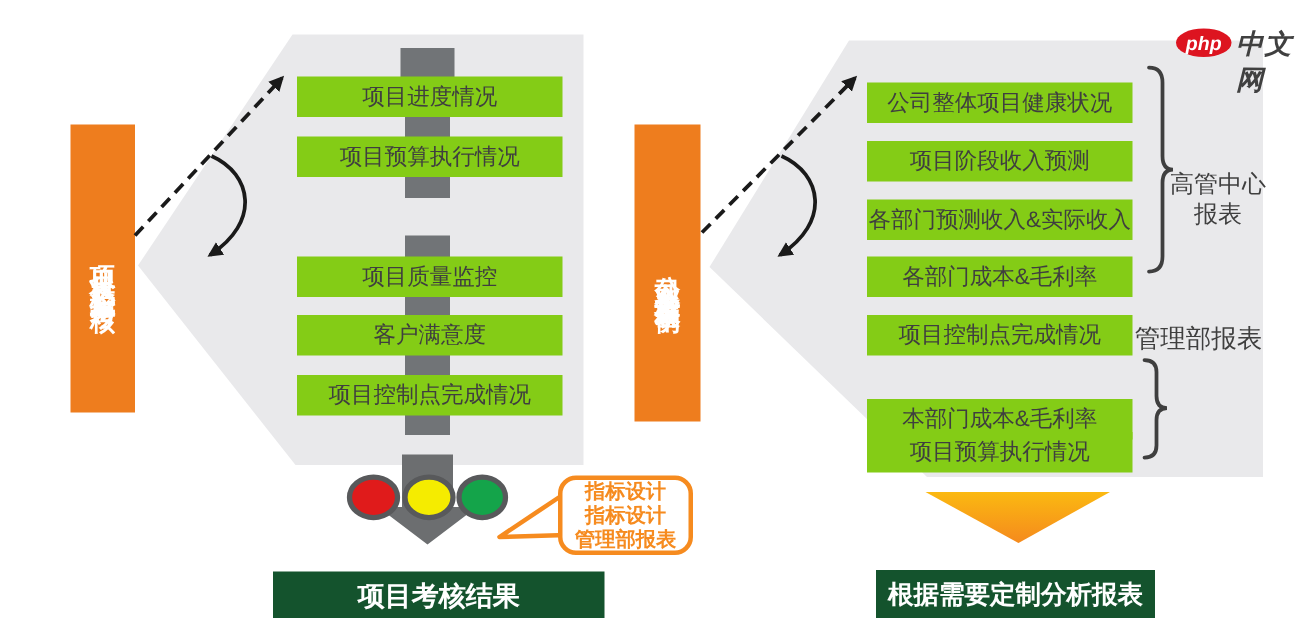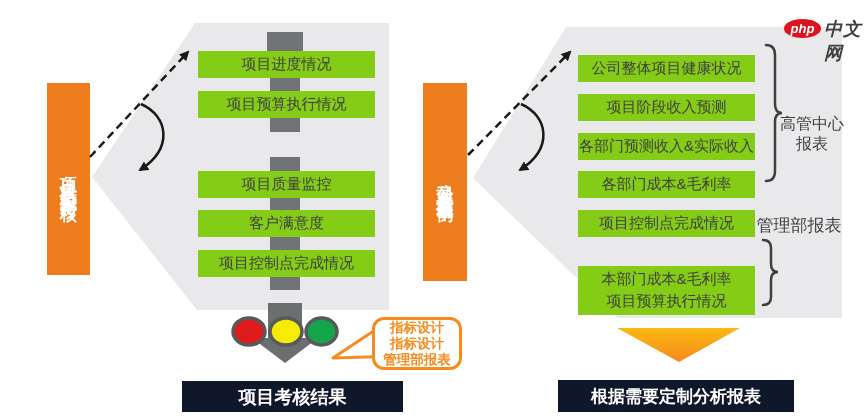--- a/index.html
+++ b/index.html
@@ -6,21 +6,21 @@
   #stage{position:relative;width:865px;height:418px;background:#fff;overflow:hidden;
          font-family:"Liberation Sans","DejaVu Sans",sans-serif;}
   .abs{position:absolute;margin-top:13px;}
   svg.layer{position:absolute;left:0;top:0;pointer-events:none;}
   .vbar{background:#EE7D1E;color:#fff;display:flex;align-items:center;justify-content:center;
         writing-mode:vertical-rl;text-orientation:upright;font-weight:bold;font-size:17px;
         z-index:2;}
   .item{background:#84cc16;color:#3F3F3F;display:flex;align-items:center;justify-content:center;
         font-size:15px;width:177px;height:27px;z-index:2;}
   .connector{background:#717477;z-index:1;}
-  .result{background:#0f172a;color:#fff;font-weight:bold;display:flex;align-items:center;
+  .result{background:#14532d;color:#fff;font-weight:bold;display:flex;align-items:center;
           justify-content:center;z-index:2;}
   .grouplabel{color:#3F3F3F;font-weight:normal;font-size:16px;line-height:20px;text-align:center;
           z-index:3;}
   .callout{background:#fff;border:3px solid #F68B1F;border-radius:12px;color:#F68B1F;
           font-weight:bold;font-size:13.5px;line-height:16px;text-align:center;
           display:flex;flex-direction:column;justify-content:center;z-index:4;}
   .logo-badge{background:#DD1420;border-radius:50%;color:#fff;font-style:italic;font-weight:bold;
           font-size:13px;display:flex;align-items:center;justify-content:center;z-index:5;}
   .logo-text{font-size:18px;font-weight:bold;font-style:italic;color:#404040;letter-spacing:1px;z-index:5;}
 </style>
@@ -57,21 +57,21 @@
   <div class="abs item" style="left:578px;top:120px">各部门预测收入&amp;实际收入</div>
   <div class="abs item" style="left:578px;top:158px">各部门成本&amp;毛利率</div>
   <div class="abs item" style="left:578px;top:197px">项目控制点完成情况</div>
   <div class="abs item" style="left:578px;top:253px">本部门成本&amp;毛利率</div>
   <div class="abs item" style="left:578px;top:275px">项目预算执行情况</div>
 
   <div class="abs grouplabel" style="left:780px;top:101px;width:64px">高管中心报表</div>
   <div class="abs grouplabel" style="left:756px;top:203px;width:86px;font-size:17px">管理部报表</div>
 
   <div class="abs result" style="left:182px;top:368px;width:221px;height:31px;font-size:18px">项目考核结果</div>
-  <div class="abs result" style="left:558px;top:367px;width:236px;height:32px;font-size:17px">根据需要定制分析报表</div>
+  <div class="abs result" style="left:584px;top:367px;width:186px;height:32px;font-size:17px">根据需要定制分析报表</div>
 
   <svg class="layer" width="865" height="418" style="z-index:3">
     <defs>
       <marker id="ah" markerUnits="userSpaceOnUse" markerWidth="11" markerHeight="11" refX="8" refY="5" orient="auto">
         <path d="M0,0 L10,5 L0,10 z" fill="#1a1a1a"></path>
       </marker>
       <linearGradient id="tri" x1="0" y1="0" x2="0" y2="1">
         <stop offset="0" stop-color="#FBB911"></stop>
         <stop offset="1" stop-color="#F58A1D"></stop>
       </linearGradient>

